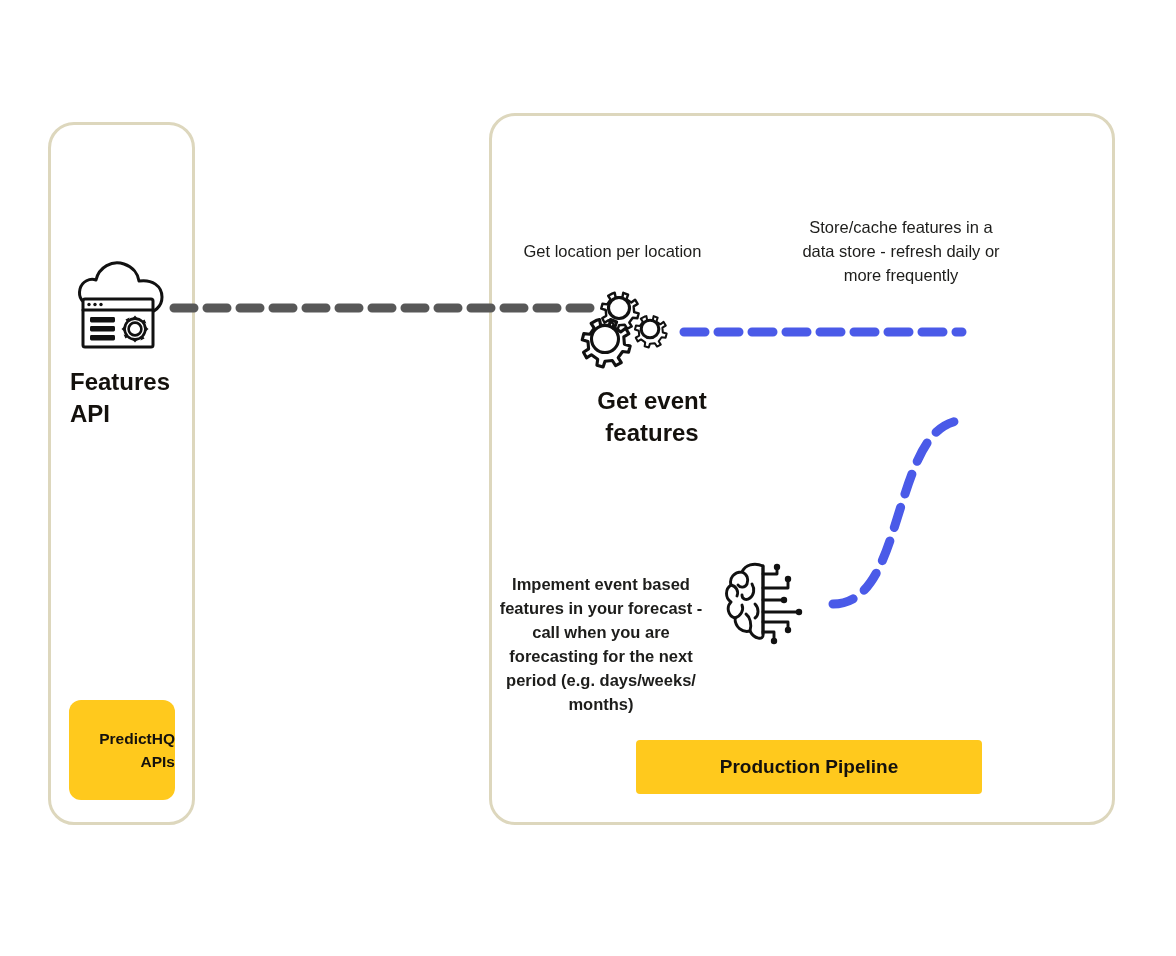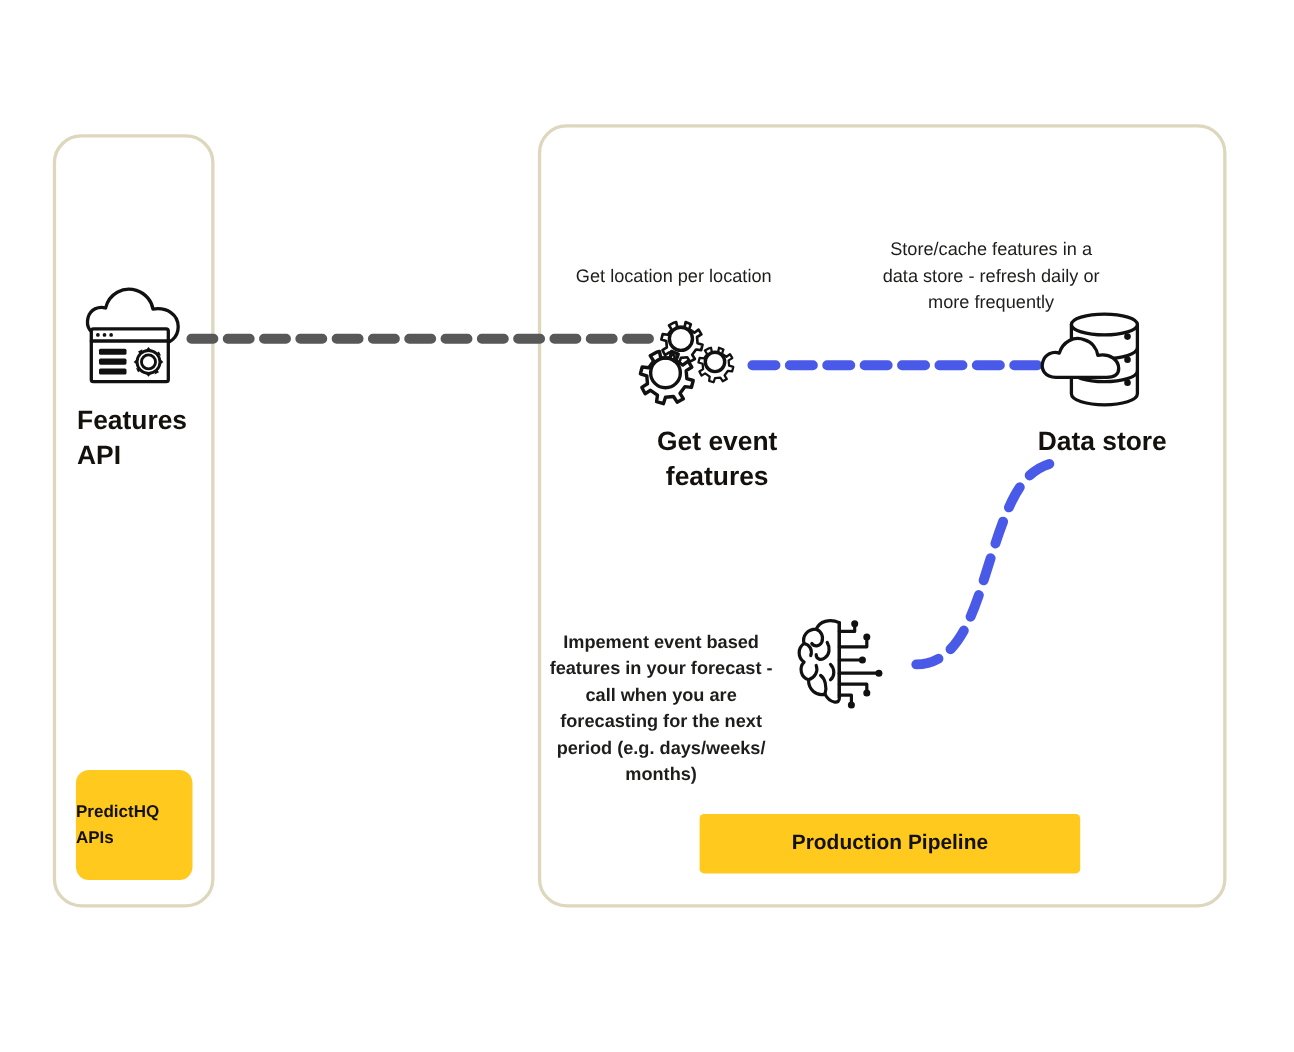--- a/index.html
+++ b/index.html
@@ -31,21 +31,21 @@
   #panel-right { left: 489px; top: 113px; width: 626px; height: 712px; }
 
   
   .pill {
     position: absolute;
     background: #ffc91d;
     border-radius: 10px;
     display: flex;
     align-items: center;
     justify-content: center;
-    text-align: left;
+    text-align: right;
     color: #14110d;
     font-weight: bold;
     box-sizing: border-box;
   }
   #pill-predicthq {
     left: 69px; top: 700px; width: 106px; height: 100px;
     font-size: 15.5px; line-height: 1.5; border-radius: 12px;
   }
   #pill-pipeline {
     left: 636px; top: 740px; width: 346px; height: 54px;
@@ -196,42 +196,20 @@
                      L-21.5 13.2 L-16.4 9.9 L-17.0 2.6 L-22.8 0.8 L-21.2 -5.4 L-15.2 -4.7
                      L-10.8 -10.8 L-13.9 -15.7 L-8.2 -18.8 Z" transform="scale(1.0)"></path>
           </g>
         </g>
       </svg>
     </div>
     <div class="node-label">Get event
 features</div>
   </div>
 
-  <div id="node-data-store" class="node">
-    <div class="node-icon">
-      <svg width="128" height="90" viewBox="0 0 128 90" xmlns="http://www.w3.org/2000/svg">
-        <g fill="#ffffff" stroke="#111111" stroke-width="3" stroke-linejoin="round" stroke-linecap="round">
-
-          <path d="M36 13 L36 76 C36 82 50 86 66 86 C82 86 96 82 96 76 L96 13 Z"></path>
-          <ellipse cx="66" cy="13" rx="30" ry="9.5"></ellipse>
-          <path d="M36 34 C36 40 50 44 66 44 C82 44 96 40 96 34"></path>
-          <path d="M36 55 C36 61 50 65 66 65 C82 65 96 61 96 55"></path>
-
-          <path d="M22 61 C12 61 8 54 10 47 C12 40 19 37 25 39 C28 29 38 23 48 27
-                   C55 29 59 35 60 41 C71 39 79 45 79 53 C79 59 74 61 68 61 Z"></path>
-        </g>
-        <g fill="#111111">
-          <circle cx="87" cy="24" r="3"></circle>
-          <circle cx="87" cy="45" r="3"></circle>
-          <circle cx="87" cy="66" r="3"></circle>
-        </g>
-      </svg>
-    </div>
-    <div class="node-label">Data store</div>
-  </div>
 
   <div id="node-ml-model" class="node">
     <div class="node-icon">
       <svg width="94" height="88" viewBox="0 0 94 88" xmlns="http://www.w3.org/2000/svg">
         <g fill="none" stroke="#111111" stroke-width="2.9" stroke-linejoin="round" stroke-linecap="round">
 
           <path d="M41 6 C32 2 23 5 20 12 C12 12 7 18 9 25 C3 29 3 38 9 42
                    C4 47 6 56 13 58 C13 67 20 73 28 71 C32 79 42 81 41 74 Z"></path>
 
           <path d="M41 6 L41 74"></path>

